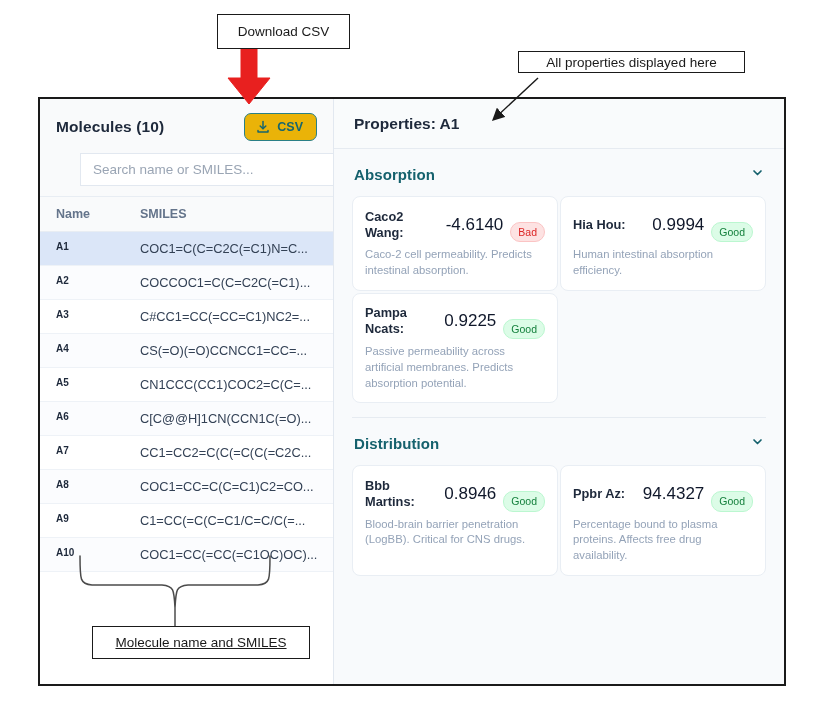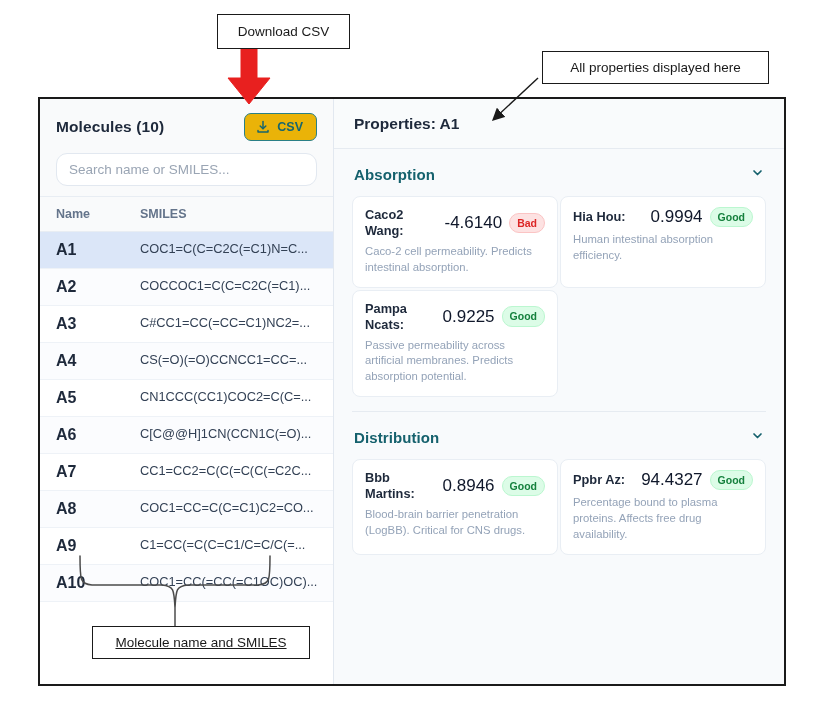--- a/index.html
+++ b/index.html
@@ -71,25 +71,26 @@
     line-height: 1;
   }
   .csv-btn svg { display:block; }
   .search-wrap { margin-top: 12px; }
   .search-input {
     width: 100%;
     box-sizing: border-box;
     padding: 8px 12px;
     font-size: 13.5px;
     border: 1px solid #e2e8f0;
-    border-radius: 11px;
+    border-radius: 0;
     background: #ffffff;
     color: #334155;
     font-family: "Liberation Sans", sans-serif;
     outline: none;
+    margin-left: 24px;
   }
   .search-input::placeholder { color: #9aa5b4; }
 
   .table-head {
     display: flex;
     padding: 10px 16px;
     border-top: 1px solid #e8edf3;
     border-bottom: 1px solid #e8edf3;
     background: #f9fafb;
   }
@@ -110,21 +111,21 @@
     display: flex;
     padding: 9px 16px;
     border-bottom: 1px solid #eef2f7;
     background: #ffffff;
     cursor: pointer;
   }
   .mol-row.alt { background: #fbfcfe; }
   .mol-row.selected { background: #dbe6f8; }
   .cell-name {
     width: 84px; flex: 0 0 84px;
-    font-size: 16px;
+    font-size: 10px;
     font-weight: bold;
     color: #1e293b;
   }
   .cell-smiles {
     flex: 1 1 auto;
     font-size: 12.8px;
     color: #334155;
     white-space: nowrap;
     overflow: hidden;
   }
@@ -209,25 +210,26 @@
     gap: 7px;
     white-space: nowrap;
   }
   .card-value {
     font-size: 17px;
     font-weight: normal;
     color: #0f172a;
   }
   .badge {
     font-size: 10.5px;
-    font-weight: bold;
+    font-weight: normal;
     border-radius: 10px;
     padding: 2px 7px;
     line-height: 1.35;
     border: 1px solid transparent;
+    margin-top: 15px;
   }
   .badge.good { background: #dcfce7; color: #15803d; border-color: #bbf7d0; }
   .badge.bad  { background: #fde2e2; color: #dc2626; border-color: #fbc4c4; }
   .card-desc {
     margin-top: 5px;
     font-size: 11.3px;
     color: #94a3b8;
     line-height: 1.4;
   }
 
@@ -239,21 +241,21 @@
     color: #1a1a1a;
     font-size: 13.5px;
     display: flex;
     align-items: center;
     justify-content: center;
     box-sizing: border-box;
     z-index: 40;
     margin-left: 20px;
   }
   #callout-download { left: 197px; top: 14px; width: 133px; height: 35px; }
-  #callout-props    { left: 522px; top: 51px; width: 227px; height: 33px; }
+  #callout-props    { left: 498px; top: 51px; width: 227px; height: 22px; }
   #callout-molecule { left: 72px;  top: 626px; width: 218px; height: 33px; text-decoration: underline; }
 
   svg.anno {
     position: absolute;
     z-index: 35;
     overflow: visible;
   }
   #arrow-red   { left: 225px; top: 44px;  }
   #arrow-props { left: 480px; top: 78px;  }
   #brace-mol   { left: 70px;  top: 556px; }

